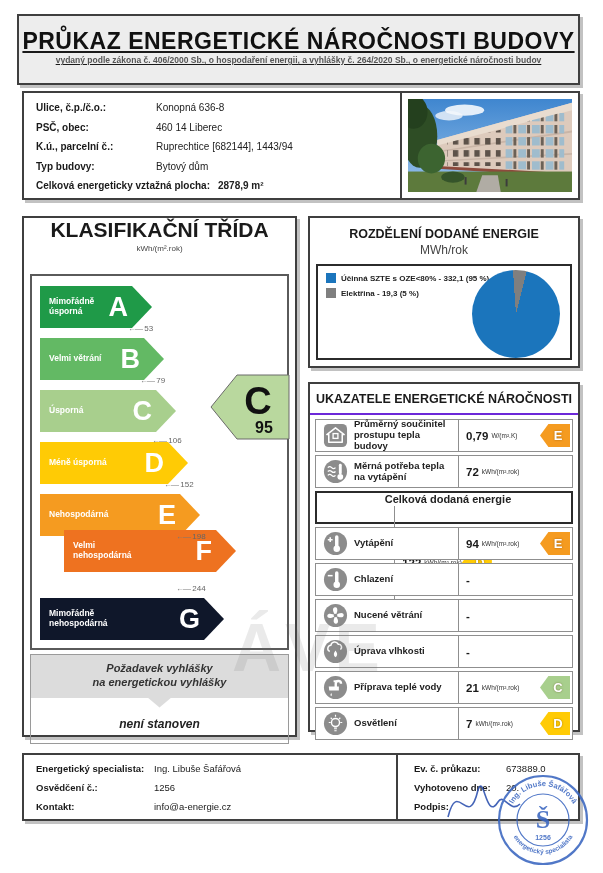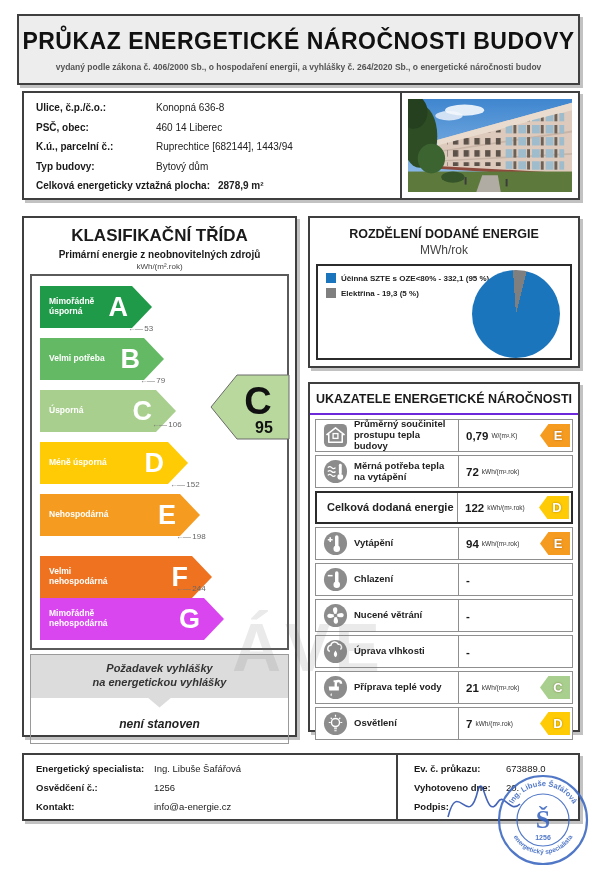--- a/index.html
+++ b/index.html
@@ -1,51 +1,51 @@
 <!DOCTYPE html>
 <html><head>
 <meta charset="utf-8">
 <style>
   html,body{margin:0;padding:0;background:#fff;}
   .page{position:relative;width:603px;height:873px;background:#fff;outline:1px solid #d8d8d8;
         font-family:"Liberation Sans", sans-serif;color:#1a1a1a;overflow:hidden;}
   .box{position:absolute;border:2px solid #3f3f3f;background:#fff;box-shadow:3px 3px 0 rgba(120,120,120,.45);box-sizing:border-box;}
 
   
-  .header-box{left:17px;top:14px;width:563px;height:71px;background:#ededed;text-align:center;}
+  .header-box{left:17px;top:14px;width:563px;height:71px;background:#ededed;text-align:center;text-decoration:underline;}
   .header-title{font-size:23px;font-weight:bold;letter-spacing:.5px;margin-top:12px;color:#111;}
-  .header-sub{font-size:8.5px;font-weight:bold;color:#555;margin-top:7px;}
+  .header-sub{font-size:8.5px;font-weight:bold;color:#555;}
 
   
   .info-box{left:22px;top:91px;width:558px;height:109px;display:flex;}
   .info-left{flex:1;padding:9px 12px;box-sizing:border-box;}
   .info-row{display:flex;font-size:10px;margin:0 0 8.5px 0;}
   .info-row .lbl{font-weight:bold;width:120px;flex:0 0 120px;}
   .info-row .val{color:#222;}
   .info-row.inline .lbl{width:auto;flex:0 0 auto;margin-right:8px;}
   .info-row.inline .val{font-weight:bold;}
   .info-photo{flex:0 0 178px;border-left:2px solid #3f3f3f;padding:6px;box-sizing:border-box;}
   .info-photo svg{width:100%;height:100%;display:block;}
 
   
   .class-panel{left:22px;top:216px;width:275px;height:521px;}
-  .cp-title{text-align:center;font-size:17px;font-weight:bold;margin-top:8px;}
+  .cp-title{text-align:center;font-size:21px;font-weight:bold;margin-top:0;}
   .cp-sub{text-align:center;font-size:10px;font-weight:bold;margin-top:3px;}
   .cp-unit{text-align:center;font-size:8px;color:#444;margin-top:2px;}
   .scale-box{position:absolute;left:6px;right:6px;top:56px;height:372px;border:2px solid #5a5a5a;}
   .arrow{position:absolute;left:8px;height:42px;clip-path:polygon(0 0, calc(100% - 20px) 0, 100% 50%, calc(100% - 20px) 100%, 0 100%);
          color:#fff;}
   .arrow .a-label{position:absolute;left:9px;top:50%;transform:translateY(-50%);font-size:8.5px;font-weight:bold;line-height:1.15;width:76px;}
   .arrow .a-letter{position:absolute;right:24px;top:50%;transform:translateY(-50%);font-size:27px;font-weight:bold;}
   .sr0{top:10px;width:112px;} .sr1{top:62px;width:124px;} .sr2{top:114px;width:136px;}
-  .sr3{top:166px;width:148px;} .sr4{top:218px;width:160px;} .sr5{top:280px;width:172px;} .sr6{top:322px;width:184px;}
+  .sr3{top:166px;width:148px;} .sr4{top:218px;width:160px;} .sr5{top:254px;width:172px;margin-left:24px;} .sr6{top:322px;width:184px;}
   .threshold{position:absolute;font-size:8px;color:#666;white-space:nowrap;}
   .threshold .th-arrow{letter-spacing:-1px;color:#777;}
-  .t0{left:96px;top:48px;} .t1{left:108px;top:100px;} .t2{left:120px;top:144px;}
-  .t3{left:132px;top:204px;margin-left:6px;} .t4{left:144px;top:256px;} .t5{left:144px;top:308px;}
+  .t0{left:96px;top:48px;} .t1{left:108px;top:100px;} .t2{left:120px;top:160px;}
+  .t3{left:132px;top:204px;} .t4{left:144px;top:256px;} .t5{left:144px;top:308px;}
   .rating-arrow{position:absolute;left:178px;top:98px;width:80px;height:66px;}
   .req-box{position:absolute;left:6px;right:6px;top:436px;border:1px solid #9a9a9a;font-style:italic;}
   .req-gray{background:#dcdcdc;text-align:center;padding:7px 4px 8px 4px;font-size:11px;font-weight:bold;color:#333;line-height:1.25;}
   .chev{width:26px;height:11px;background:#dcdcdc;clip-path:polygon(0 0,100% 0,50% 100%);margin:-1px auto 0 auto;filter:drop-shadow(0 1px 0 #aaa);}
   .req-result{text-align:center;font-size:12px;font-weight:bold;padding:9px 0 12px 0;color:#222;}
 
   
   .pie-panel{left:308px;top:216px;width:272px;height:152px;}
   .pp-title{text-align:center;font-size:12.5px;font-weight:bold;margin-top:9px;}
   .pp-unit{text-align:center;font-size:12px;color:#444;margin-top:2px;}
@@ -54,21 +54,21 @@
   .leg-item{display:flex;align-items:center;margin-bottom:5px;white-space:nowrap;}
   .leg-sw{width:10px;height:10px;margin-right:5px;flex:0 0 10px;}
   .leg-txt{font-size:8px;font-weight:bold;color:#222;}
   .pie{position:absolute;right:10px;top:4px;width:88px;height:88px;border-radius:50%;}
 
   
   .ind-panel{left:308px;top:382px;width:272px;height:350px;}
   .ip-title{text-align:center;font-size:12.5px;font-weight:bold;padding:8px 0 7px 0;border-bottom:2px solid #6d28d9;}
   .ind-rows{padding:4px 5px;}
   .ind-row{position:relative;border:1px solid #8f8f8f;height:31px;margin-bottom:3px;display:flex;align-items:center;background:#fff;}
-  .ind-row.total{border:2px solid #2b2b2b;height:29px;}
+  .ind-row.total{border:2px solid #2b2b2b;height:29px;flex-direction:column;}
   .ind-icon{flex:0 0 38px;display:flex;justify-content:center;}
   .ind-icon svg{width:25px;height:25px;}
   .ind-label{flex:1;font-size:9.5px;font-weight:bold;color:#222;line-height:1.15;padding-right:2px;}
   .ind-row.total .ind-label{font-size:11px;padding-left:10px;}
   .ind-val{flex:0 0 114px;border-left:1px solid #8f8f8f;height:100%;display:flex;align-items:center;padding-left:7px;box-sizing:border-box;}
   .ind-val .num{font-size:11.5px;font-weight:bold;}
   .ind-val .unit{font-size:6.5px;color:#333;margin-left:3px;}
   .ind-val .unit:empty{display:none;}
   .badge{margin-left:auto;margin-right:2px;width:30px;height:23px;color:#fff;font-size:13px;font-weight:bold;
          display:flex;align-items:center;justify-content:center;padding-left:6px;box-sizing:border-box;
@@ -158,49 +158,48 @@
         <ellipse cx="6" cy="14" rx="14" ry="18" fill="#24401e"></ellipse>
         <ellipse cx="46" cy="84" rx="12" ry="6" fill="#35542a"></ellipse>
         <rect x="58" y="84" width="2" height="8" fill="#3c3c3c"></rect>
           <rect x="100" y="86" width="2" height="8" fill="#3c3c3c"></rect>
       </svg>
     </div>
   </div>
 
   <div class="box class-panel">
     <div class="cp-title">KLASIFIKAČNÍ TŘÍDA</div>
-    <div class="cp-sub">Primární energie z neobnovitelných zdrojů</div>
     <div class="cp-unit">kWh/(m².rok)</div>
 
     <div class="scale-box">
       <div class="arrow sr0" style="background: rgb(31, 154, 72);">
         <span class="a-label">Mimořádně úsporná</span>
         <span class="a-letter">A</span>
         </div>
       <div class="arrow sr1" style="background: rgb(99, 185, 100);">
-        <span class="a-label">Velmi potřeba</span>
+        <span class="a-label">Velmi větrání</span>
         <span class="a-letter">B</span>
         </div>
       <div class="arrow sr2" style="background: rgb(168, 207, 141);">
         <span class="a-label">Úsporná</span>
         <span class="a-letter">C</span>
         </div>
       <div class="arrow sr3" style="background: rgb(255, 203, 5);">
         <span class="a-label">Méně úsporná</span>
         <span class="a-letter">D</span>
         </div>
       <div class="arrow sr4" style="background: rgb(245, 155, 32);">
         <span class="a-label">Nehospodárná</span>
         <span class="a-letter">E</span>
         </div>
       <div class="arrow sr5" style="background: rgb(238, 114, 32);">
         <span class="a-label">Velmi nehospodárná</span>
         <span class="a-letter">F</span>
         </div>
-      <div class="arrow sr6" style="background: #d946ef;">
+      <div class="arrow sr6" style="background: #0f172a;">
         <span class="a-label">Mimořádně nehospodárná</span>
         <span class="a-letter">G</span>
         </div>
 
       <div class="threshold t0"><span class="th-arrow">←—</span> <span>53</span></div>
       <div class="threshold t1"><span class="th-arrow">←—</span> <span>79</span></div>
       <div class="threshold t2"><span class="th-arrow">←—</span> <span>106</span></div>
       <div class="threshold t3"><span class="th-arrow">←—</span> <span>152</span></div>
       <div class="threshold t4"><span class="th-arrow">←—</span> <span>198</span></div>
       <div class="threshold t5"><span class="th-arrow">←—</span> <span>244</span></div>

